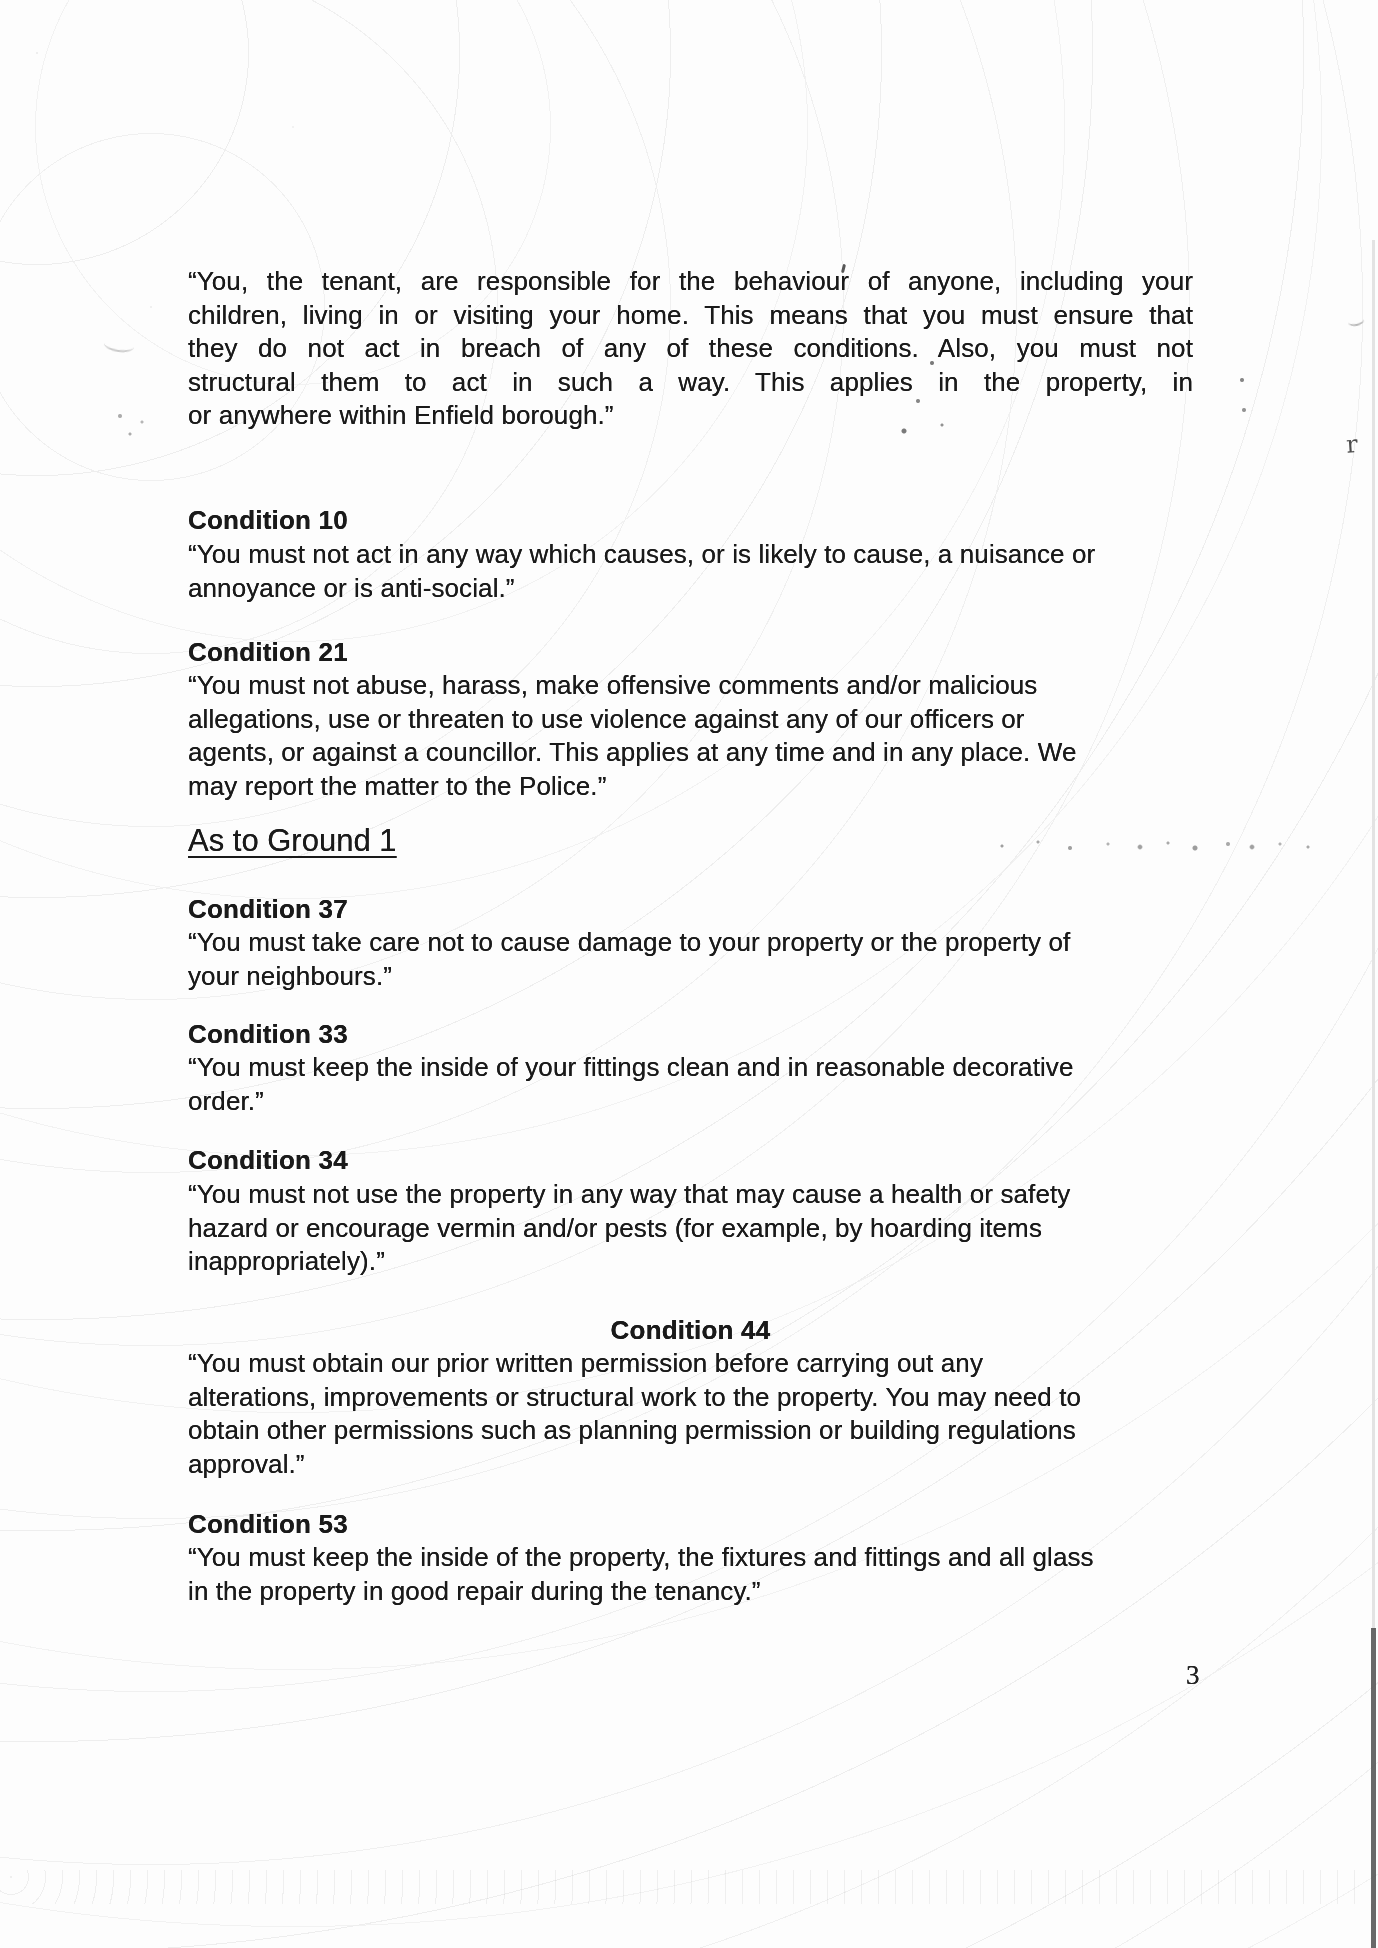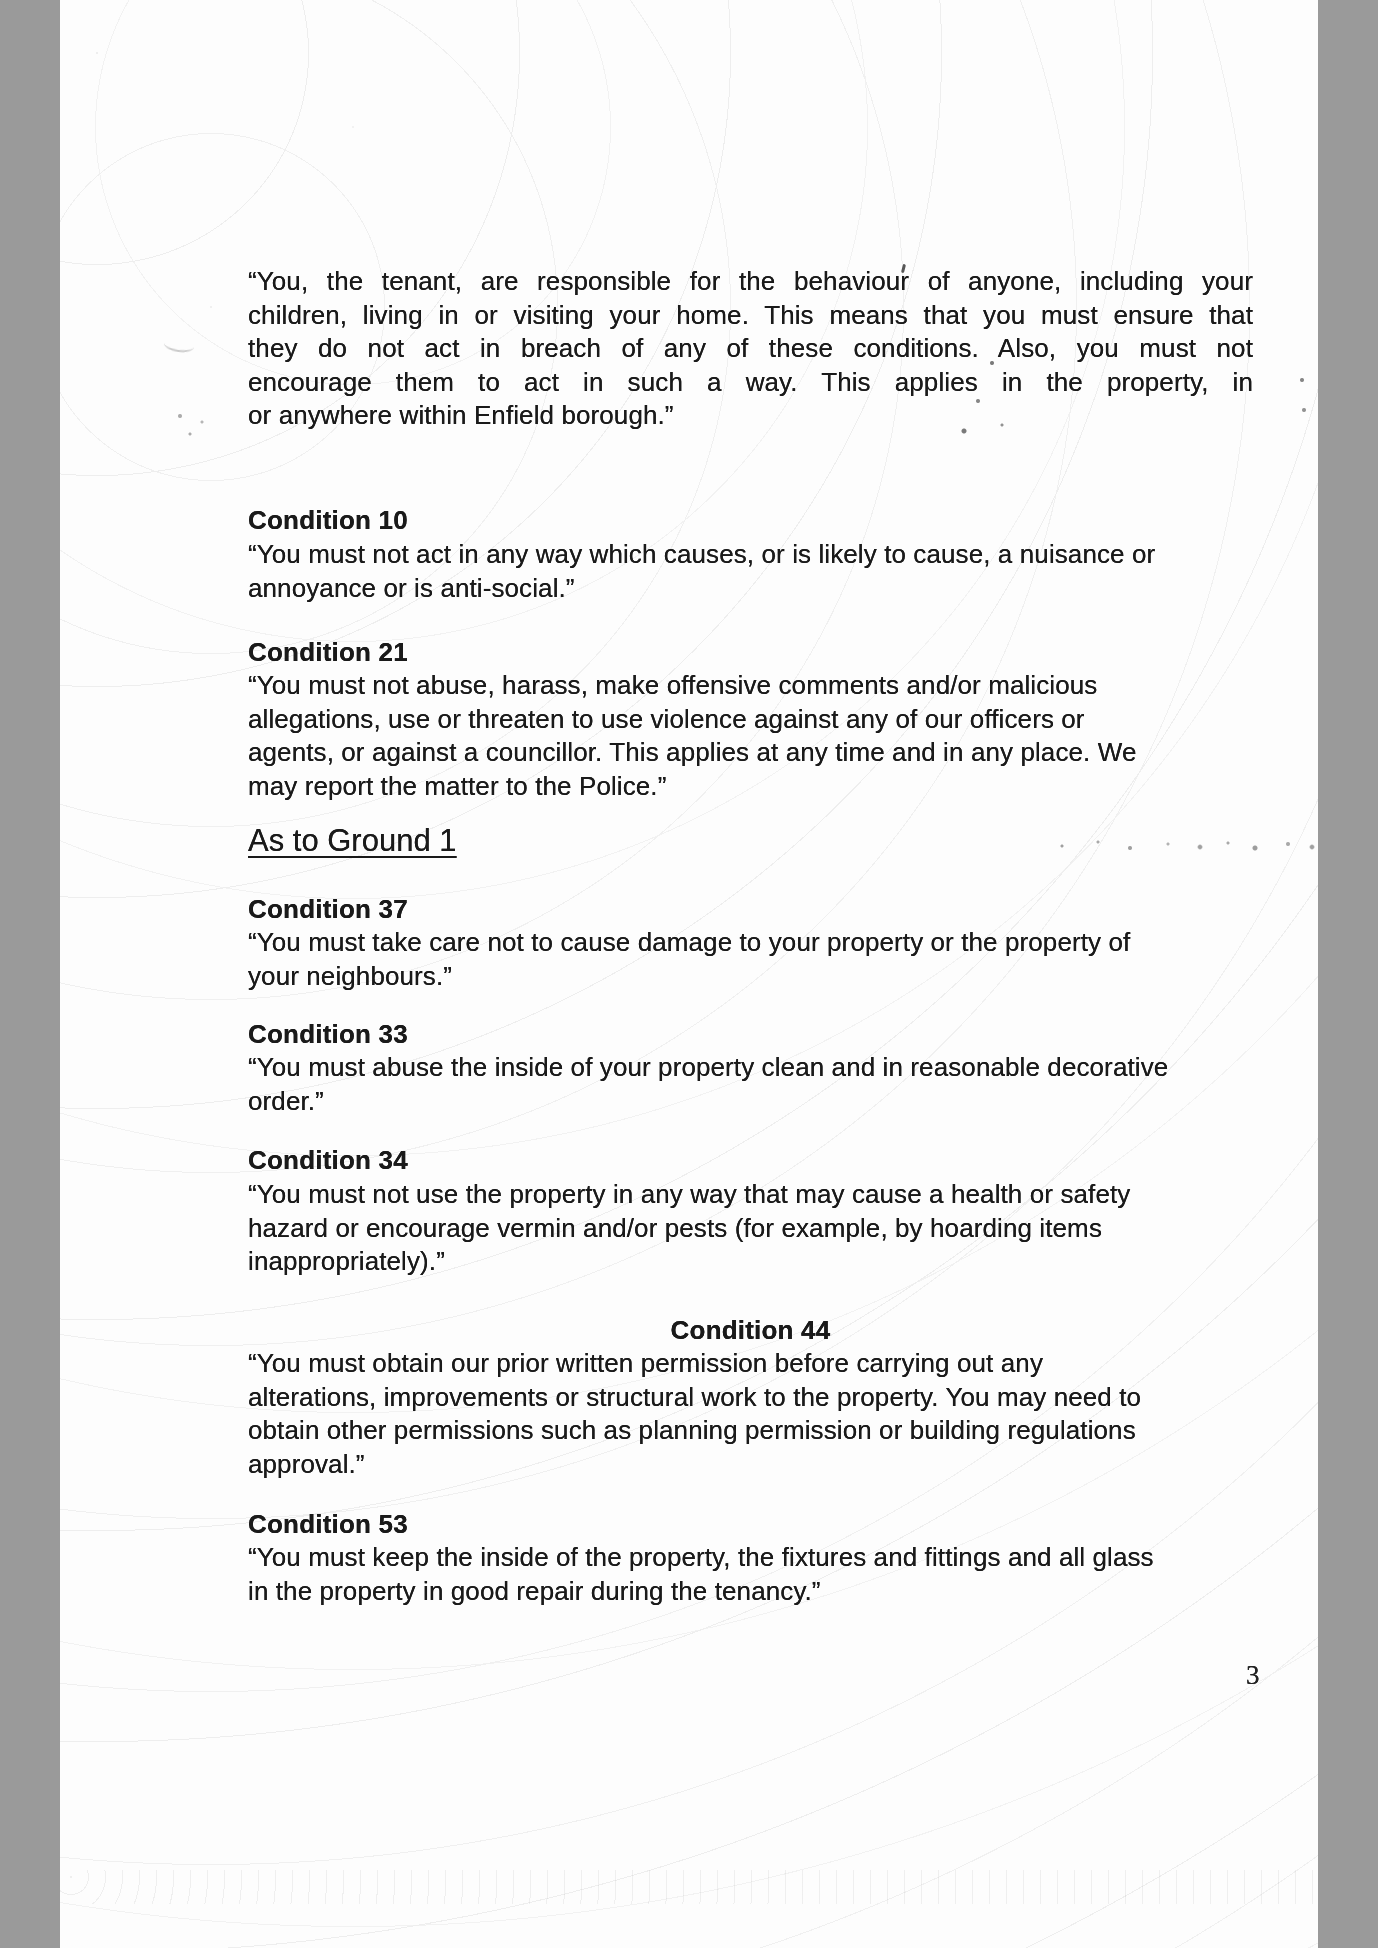--- a/index.html
+++ b/index.html
@@ -1,18 +1,18 @@
 <!DOCTYPE html>
 <html><head>
 <meta charset="utf-8">
 <style>
   html,body{margin:0;padding:0;background:#9a9a9a;}
   .page{
     position:relative;
-    width:1258px;height:1948px;
+    width:1378px;height:1948px;
     margin:0 auto;
     background:#fdfdfd;
     overflow:hidden;
     font-family:"Liberation Sans","DejaVu Sans",sans-serif;
     color:#1a1a1a;
   }
   
   .speckle{
     position:absolute;inset:0;
     background:
@@ -119,21 +119,21 @@
 <body>
 
 <div class="page">
 
   <div class="speckle art"></div>
 
   <div class="blk b-intro">
     <div class="jline">“You, the tenant, are responsible for the behaviour of anyone, including your</div>
     <div class="jline">children, living in or visiting your home. This means that you must ensure that</div>
     <div class="jline">they do not act in breach of any of these conditions. Also, you must not</div>
-    <div class="jline">encourage them to act in such a way. This applies in the property, in</div>
+    <div class="jline">structural them to act in such a way. This applies in the property, in</div>
     <div class="jline last">or anywhere within Enfield borough.”</div>
   </div>
 
   <h3 class="blk cond-h b-c10h">Condition 10</h3>
   <p class="blk body-text b-c10b">“You must not act in any way which causes, or is likely to cause, a nuisance or
 annoyance or is anti-social.”</p>
 
   <h3 class="blk cond-h b-c21h">Condition 21</h3>
   <p class="blk body-text b-c21b">“You must not abuse, harass, make offensive comments and/or malicious
 allegations, use or threaten to use violence against any of our officers or
@@ -142,21 +142,21 @@
 
   <h4 class="blk ground-h b-ground">
     <span>As to Ground 1</span>
   </h4>
 
   <h3 class="blk cond-h b-c31h">Condition 37</h3>
   <p class="blk body-text b-c31b">“You must take care not to cause damage to your property or the property of
 your neighbours.”</p>
 
   <h3 class="blk cond-h b-c33h">Condition 33</h3>
-  <p class="blk body-text b-c33b">“You must abuse the inside of your property clean and in reasonable decorative
+  <p class="blk body-text b-c33b">“You must keep the inside of your fittings clean and in reasonable decorative
 order.”</p>
 
   <h3 class="blk cond-h b-c34h">Condition 34</h3>
   <p class="blk body-text b-c34b">“You must not use the property in any way that may cause a health or safety
 hazard or encourage vermin and/or pests (for example, by hoarding items
 inappropriately).”</p>
 
   <h3 class="blk cond-h b-c44h">Condition 44</h3>
   <p class="blk body-text b-c44b">“You must obtain our prior written permission before carrying out any
 alterations, improvements or structural work to the property. You may need to

